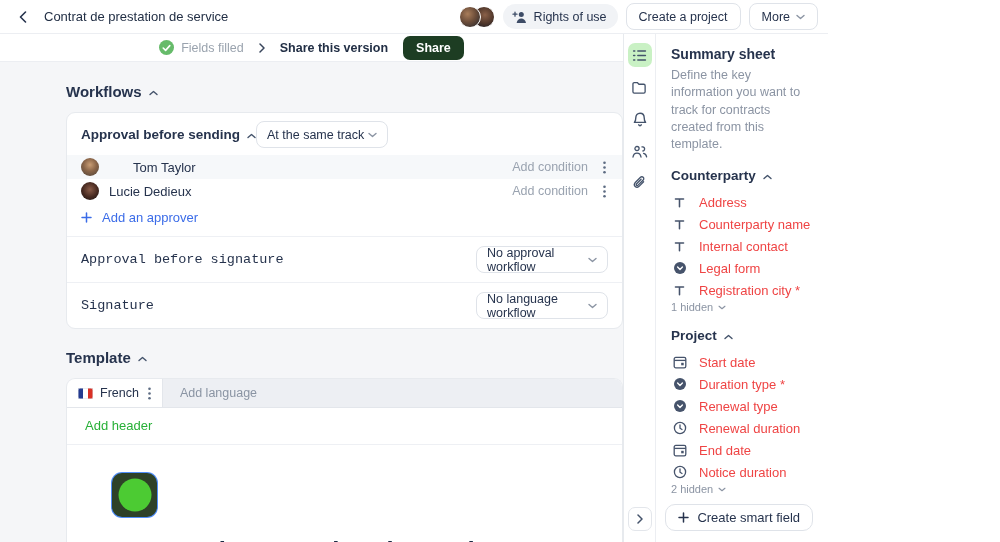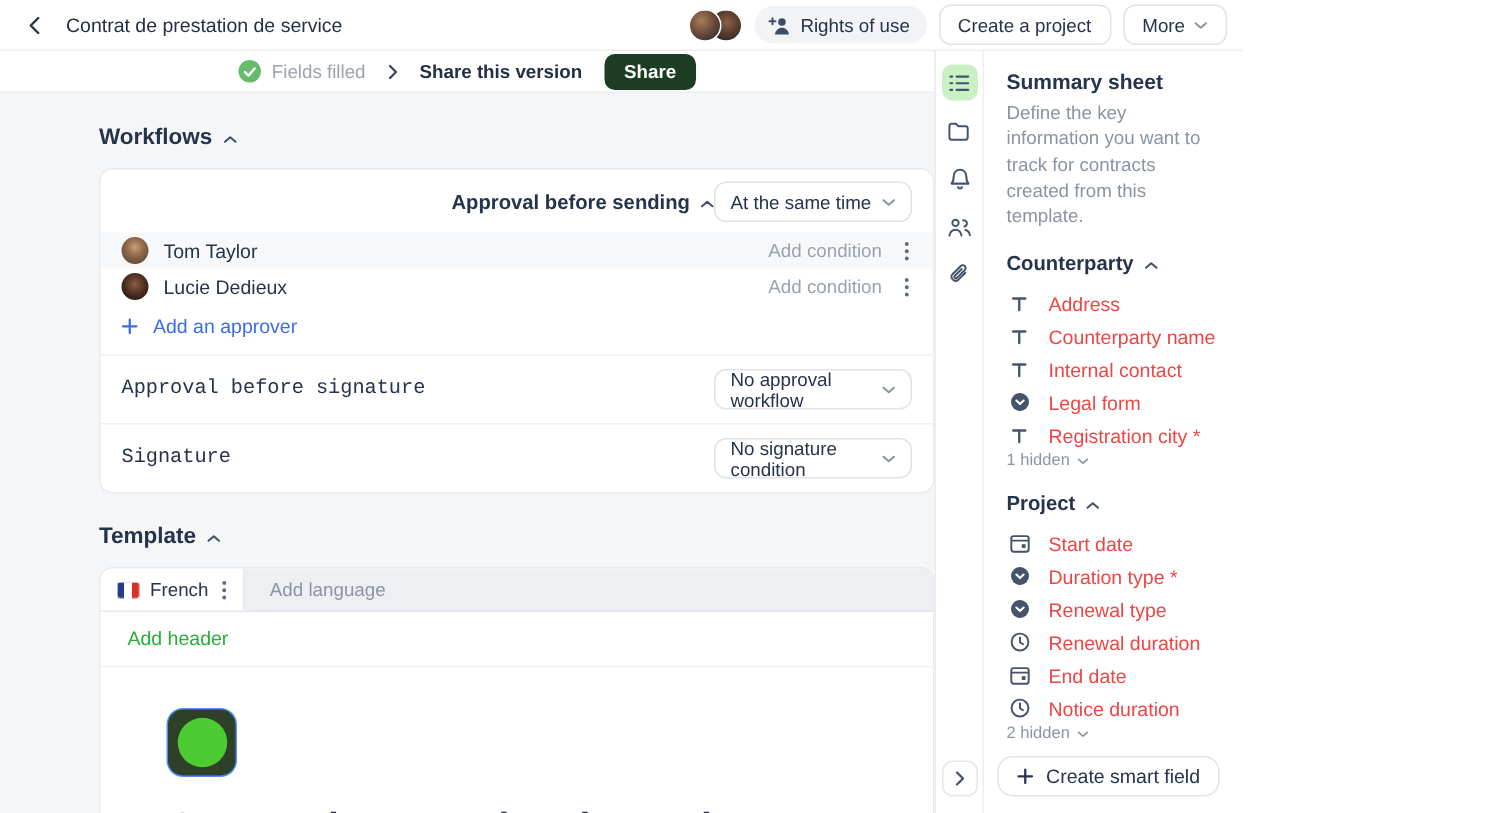--- a/index.html
+++ b/index.html
@@ -32,25 +32,25 @@
 
   .content { flex:1; background:#f5f6f8; padding-left:66px; overflow:hidden; }
   .section-heading { display:flex; align-items:center; gap:7px; font-size:15px; font-weight:700; color:#26334d; }
   .h-workflows { margin-top:21px; }
   .h-template { margin-top:20px; }
   .chev-up { display:flex; color:#44536b; margin-top:2px; }
 
   .card { width:557px; background:#fff; border:1px solid #e7eaee; border-radius:9px; margin-top:12px; }
 
   
-  .wf-head { display:flex; align-items:center; justify-content:flex-end; padding:8px 14px 7px; }
+  .wf-head { display:flex; align-items:center; justify-content:flex-start; padding:8px 14px 7px; }
   .wf-title { display:flex; align-items:center; gap:7px; font-size:13.5px; font-weight:600; }
   .dd { display:flex; align-items:center; justify-content:space-between; width:132px; height:27px; padding:0 10px; border:1px solid #dfe3e9; border-radius:8px; background:#fff; font-size:12.5px; color:#26334d; cursor:pointer; }
   .approver-row { display:flex; align-items:center; height:24px; padding:0 14px; font-size:13px; }
-  .approver-row.alt { background:#f6f8fa; }
+  .approver-row.alt { background:#f6f8fa;gap:24px; }
   .mini-avatar { width:18px; height:18px; border-radius:50%; margin-right:10px; flex:none; }
   .mini-avatar.tom { background:radial-gradient(circle at 50% 38%, #c99d74 0%, #8a6548 45%, #4a4038 100%); }
   .mini-avatar.lucie { background:radial-gradient(circle at 50% 42%, #8a5c48 0%, #45281f 55%, #191513 100%); }
   .row-right { margin-left:auto; display:flex; align-items:center; gap:13px; }
   .add-condition { font-size:12.5px; color:#9aa3b0; cursor:pointer; }
   .kebab { display:flex; color:#5c6b82; cursor:pointer; padding:0 2px; }
   .add-approver { display:flex; align-items:center; gap:10px; padding:7px 14px 11px; font-size:13px; color:#3b6ce8; cursor:pointer; }
   .card-divider { border-top:1px solid #eef0f4; }
   .sec-row { display:flex; align-items:center; justify-content:space-between; padding:9px 14px; }
   .sec-row-label { font-size:13.5px; color:#26334d;font-family:Liberation Mono, monospace; }
@@ -166,21 +166,21 @@
           <div class="wf-head">
             <div class="wf-title">
               <span>Approval before sending</span>
               <span class="chev-up">
                 <svg width="9" height="6" viewBox="0 0 9 6">
                     <path d="M1 4.5L4.5 1.5L8 4.5" fill="none" stroke="currentColor" stroke-width="1.4" stroke-linecap="round" stroke-linejoin="round"></path>
                   </svg>
               </span>
             </div>
             <div class="dd">
-              <span>At the same time</span>
+              <span>At the same track</span>
               <span class="caret-dn">
                 <svg width="9" height="6" viewBox="0 0 9 6">
                     <path d="M1 1.5l3.5 3L8 1.5" fill="none" stroke="currentColor" stroke-width="1.4" stroke-linecap="round" stroke-linejoin="round"></path>
                   </svg>
               </span>
             </div>
           </div>
 
           <div class="approver-row alt">
             <div class="mini-avatar tom"></div>
@@ -232,21 +232,21 @@
                   </svg>
               </span>
             </div>
           </div>
 
           <div class="card-divider"></div>
 
           <div class="sec-row">
             <span class="sec-row-label">Signature</span>
             <div class="dd">
-              <span>No signature condition</span>
+              <span>No language workflow</span>
               <span class="caret-dn">
                 <svg width="9" height="6" viewBox="0 0 9 6">
                     <path d="M1 1.5l3.5 3L8 1.5" fill="none" stroke="currentColor" stroke-width="1.4" stroke-linecap="round" stroke-linejoin="round"></path>
                   </svg>
               </span>
             </div>
           </div>
         </div>
 
         <div class="section-heading h-template">

